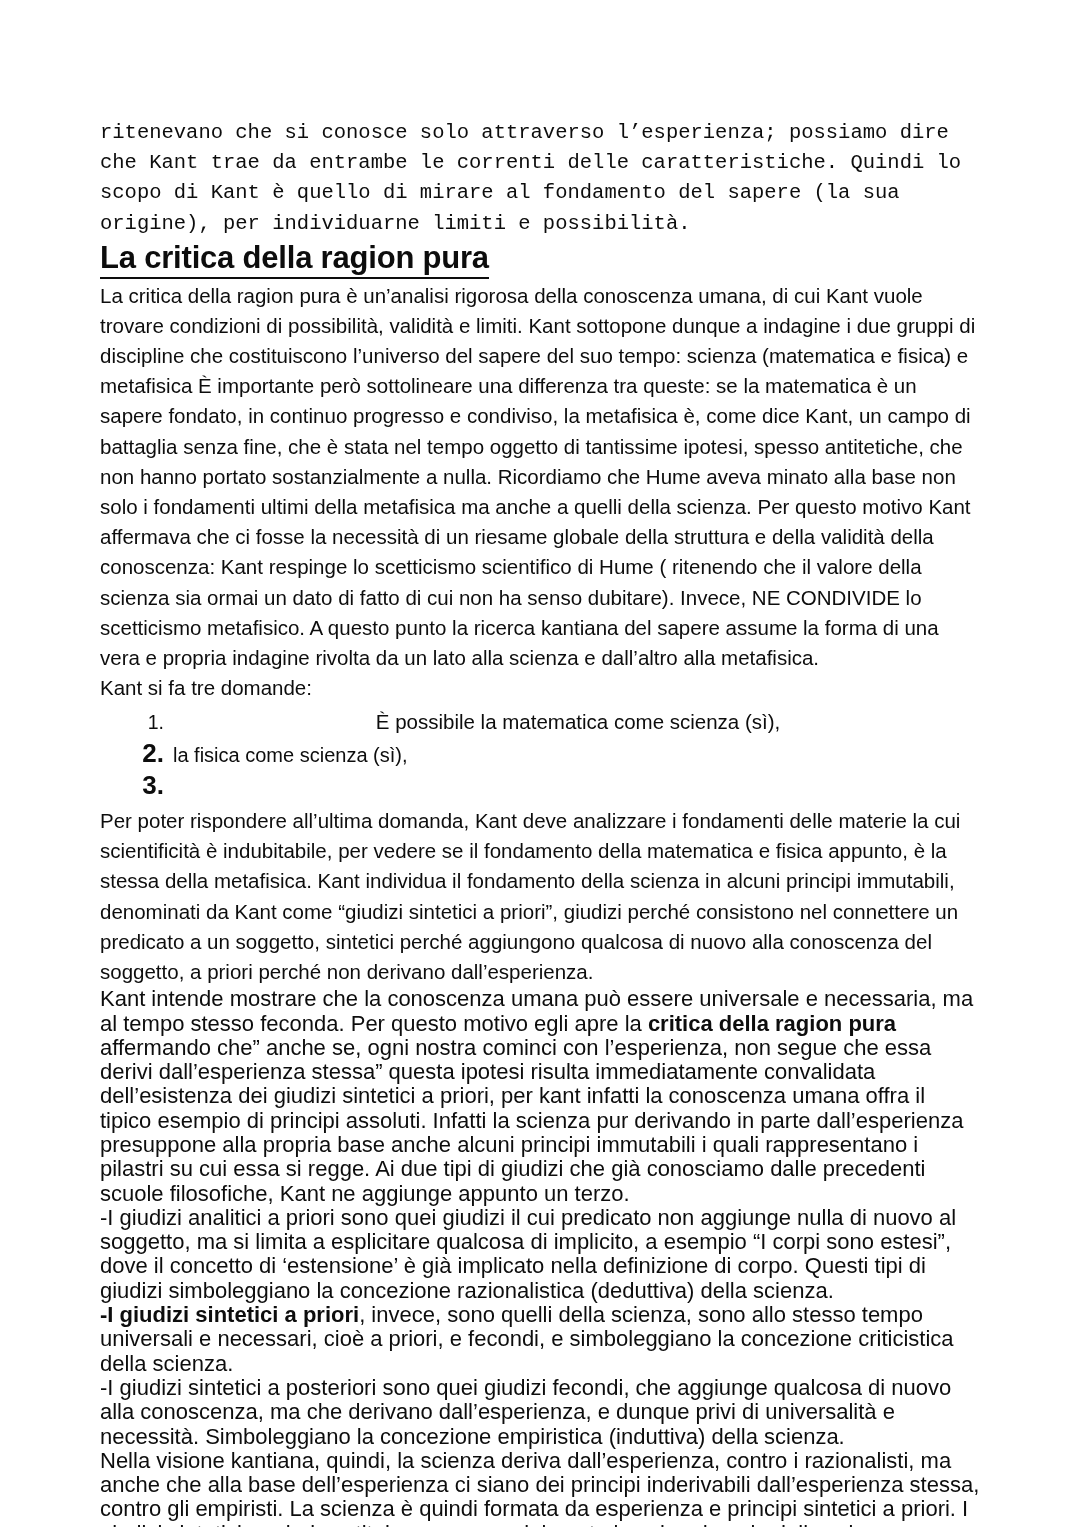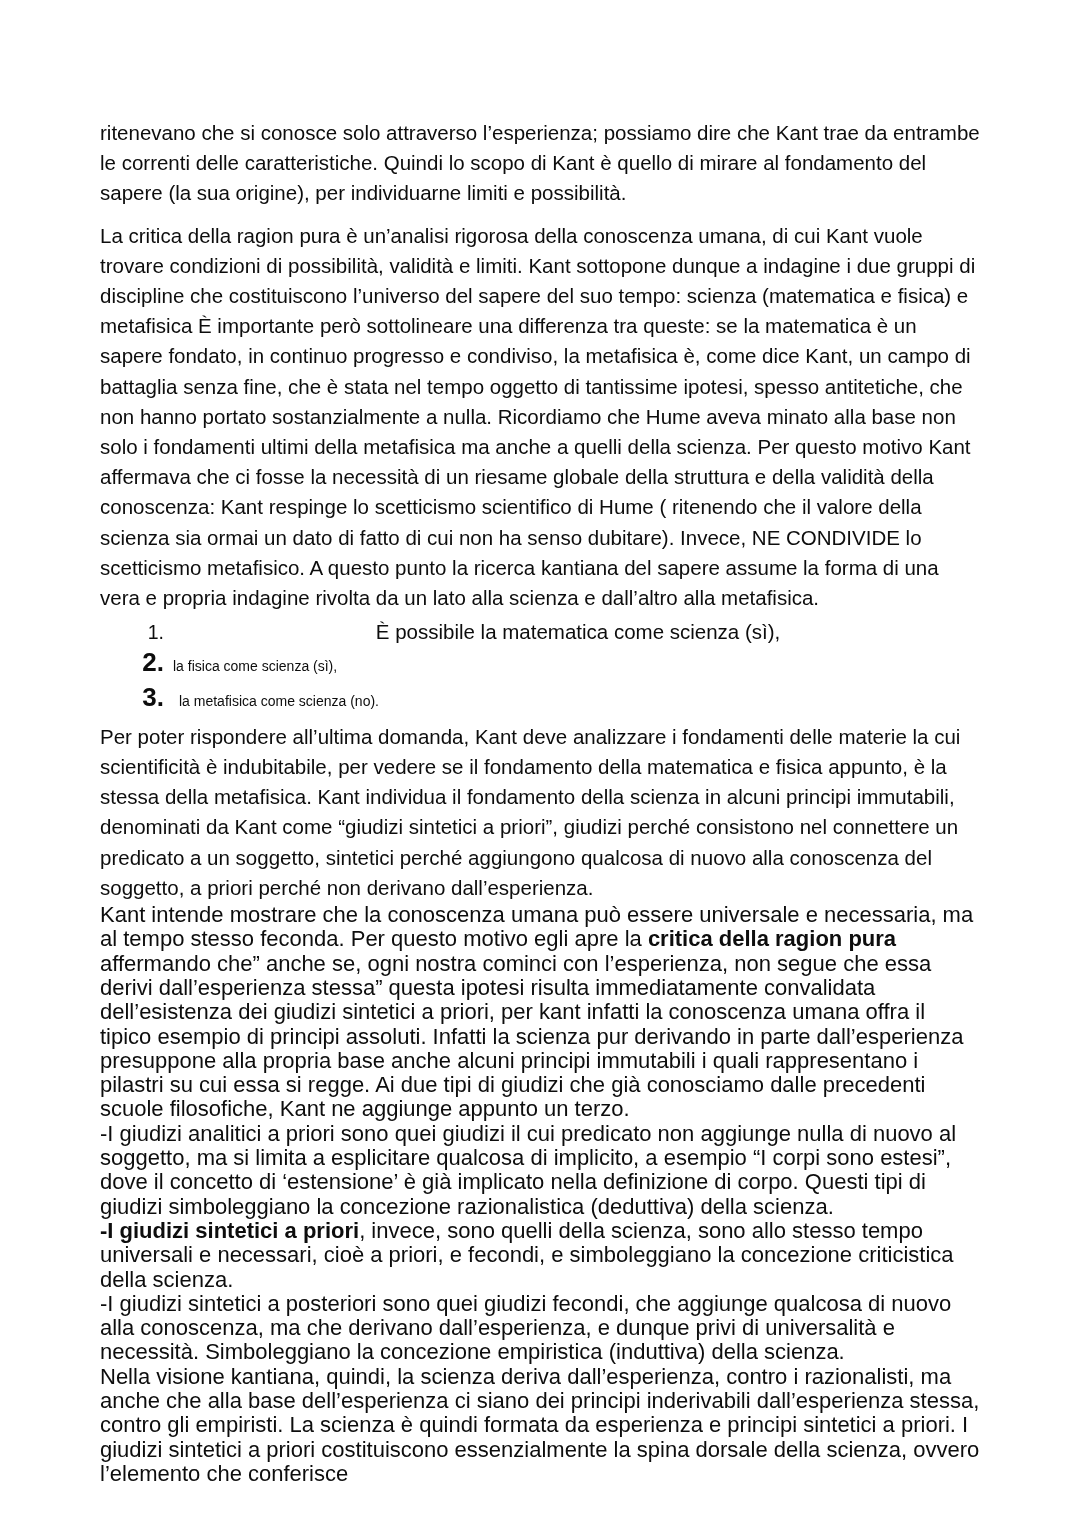--- a/index.html
+++ b/index.html
@@ -51,21 +51,21 @@
   }
   .block-loose p {
     font-size: 20.5px;
     line-height: 30.2px;
   }
   .block-tight p {
     font-size: 22px;
     line-height: 24.3px;
   }
 
-  .intro-para { margin-bottom: 12px; }
+  .intro-para { margin-bottom: 0; font-family: Liberation Mono, monospace; }
 
   b, strong { font-weight: 700; }
 
   
   ol.kant-list {
     list-style: none;
     margin: 4px 0 6px 0;
     padding: 0;
   }
   ol.kant-list > li {
@@ -96,52 +96,53 @@
   li.li-big {
     padding-left: 38px;
     line-height: 33px;
   }
   li.li-big .marker {
     width: 26px;
     font-size: 26px;
     font-weight: 700;
     margin-right: 9px;
   }
-  li.li-big .item-text { font-size: 14px; }
+  li.li-big .item-text { font-size: 20px; }
 
   li.li-big.indent-extra .item-text { padding-left: 6px; }
 </style>
 </head>
 <body>
 
 <div class="page">
   <div class="doc-body">
 
     <div class="block-loose">
       <p class="intro-para">ritenevano che si conosce solo attraverso l’esperienza; possiamo dire che Kant trae da entrambe le correnti delle caratteristiche. Quindi lo scopo di Kant è quello di mirare al fondamento del sapere (la sua origine), per individuarne limiti e possibilità.</p>
     </div>
 
+    <h1 class="section-heading"><span class="hd-text">La critica della ragion pura</span></h1>
 
     <div class="block-loose">
       <p> La critica della ragion pura è un’analisi rigorosa della conoscenza umana, di cui Kant vuole trovare condizioni di possibilità, validità e limiti. Kant sottopone dunque a indagine i due gruppi di discipline che costituiscono l’universo del sapere del suo tempo: scienza (matematica e fisica) e metafisica È importante però sottolineare una differenza tra queste: se la matematica è un sapere fondato, in continuo progresso e condiviso, la metafisica è, come dice Kant, un campo di battaglia senza fine, che è stata nel tempo oggetto di tantissime ipotesi, spesso antitetiche, che non hanno portato sostanzialmente a nulla.  Ricordiamo che Hume aveva minato alla base  non solo i fondamenti ultimi della metafisica ma anche a quelli della scienza. Per questo motivo Kant affermava che ci fosse la necessità di un riesame globale della struttura e della validità della conoscenza: Kant respinge lo scetticismo scientifico di Hume ( ritenendo che il valore della scienza sia ormai un dato di fatto di cui non ha senso dubitare). Invece, NE CONDIVIDE lo scetticismo metafisico. A questo punto la ricerca kantiana del sapere assume la forma di una vera e propria indagine  rivolta da un lato alla scienza e dall’altro alla metafisica.</p>
 
+      <p>Kant si fa tre domande:</p>
     </div>
 
     <ol class="kant-list">
       <li class="li-plain">
         <span class="marker">1.</span>
         <span class="item-text">È possibile la matematica come scienza (sì),</span>
       </li>
       <li class="li-big">
         <span class="marker">2.</span>
         <span class="item-text">la fisica come scienza (sì),</span>
       </li>
       <li class="li-big indent-extra">
         <span class="marker">3.</span>
-        <span class="item-text">la metafisica come scienza (no).</span>
       </li>
     </ol>
 
     <div class="block-loose">
       <p>Per poter rispondere all’ultima domanda, Kant deve analizzare i fondamenti delle materie la cui scientificità è indubitabile, per vedere se il fondamento della matematica e fisica appunto, è la stessa della metafisica. Kant individua il fondamento della scienza in alcuni principi immutabili, denominati da Kant come “giudizi sintetici a priori”, giudizi perché consistono nel connettere un predicato a un soggetto, sintetici perché aggiungono qualcosa di nuovo alla conoscenza del soggetto, a priori perché non derivano dall’esperienza.</p>
     </div>
 
 
     <div class="block-tight">
 

